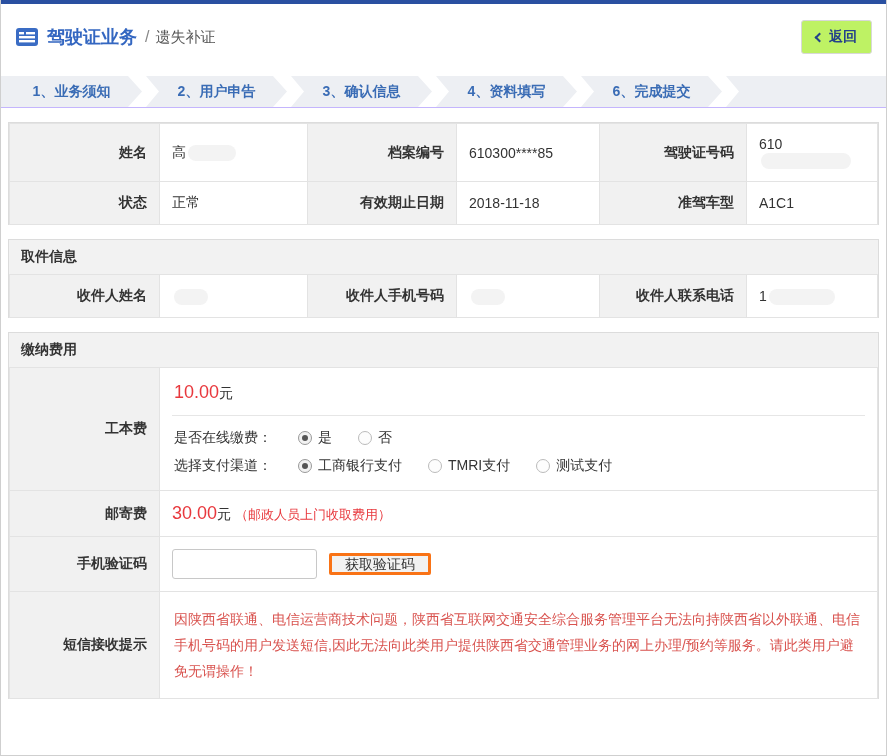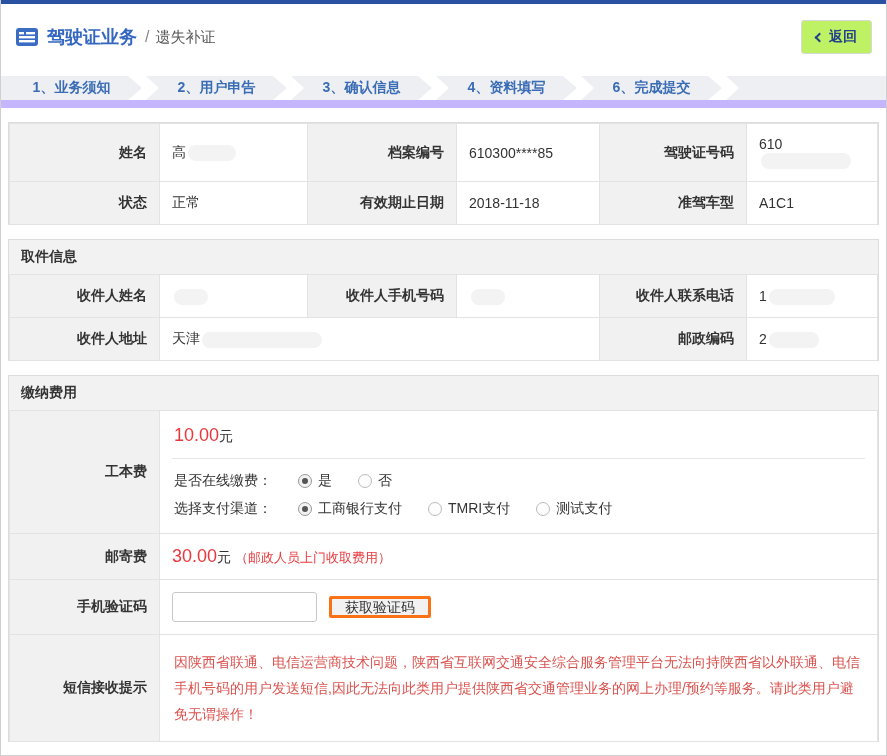--- a/index.html
+++ b/index.html
@@ -11,21 +11,21 @@
   .header { display:flex; align-items:center; padding:16px 14px 14px 14px; }
   .hd-icon { width:24px; height:20px; margin-right:8px; flex:0 0 auto; }
   .hd-title { font-size:18px; font-weight:bold; color:#3467c1; }
   .hd-sep { font-size:16px; color:#888; margin:0 6px 0 8px; }
   .hd-sub { font-size:15px; color:#555; }
   .spacer { flex:1; }
   .back-btn { display:inline-flex; align-items:center; gap:6px; background:#bef264; border:1px solid #d8d8d8; border-radius:3px; padding:7px 14px; font-size:14px; font-weight:bold; color:#24418a; cursor:pointer; }
   .chev { display:inline-block; width:7px; height:7px; border-left:2px solid #24418a; border-bottom:2px solid #24418a; transform:rotate(45deg); margin-top:1px; }
 
   
-  .steps { display:flex; margin-top:8px; height:32px; border-bottom:8px solid #c4b5fd; }
+  .steps { display:flex; margin-top:8px; height:32px; border-bottom:1px solid #c4b5fd; }
   .step { width:141px; background:#edeff3; color:#3a6cb5; font-size:14px; font-weight:bold; display:flex; align-items:center; justify-content:center; margin-right:4px; clip-path:polygon(0 0, calc(100% - 14px) 0, 100% 50%, calc(100% - 14px) 100%, 0 100%, 13px 50%); }
   .step.first { clip-path:polygon(0 0, calc(100% - 14px) 0, 100% 50%, calc(100% - 14px) 100%, 0 100%); }
   .step.active { background:#3a7cd8; color:#fff; }
   .step-fill { flex:1; background:#edeff3; clip-path:polygon(0 0, 100% 0, 100% 100%, 0 100%, 13px 50%); }
 
   
   .content { padding:0 7px; }
   .section { border:1px solid #dcdcdc; border-bottom:none; margin-top:14px; }
   .sec-head { background:#f2f2f2; padding:8px 12px; font-size:14px; font-weight:bold; color:#333; }
   table { width:100%; border-collapse:collapse; table-layout:fixed; }
@@ -139,26 +139,20 @@
           </colgroup>
         <tbody>
             <tr>
           <td class="lbl">收件人姓名</td>
           <td class="val"><span></span><span class="redact" style="width:34px"></span></td>
           <td class="lbl">收件人手机号码</td>
           <td class="val"><span></span><span class="redact" style="width:34px"></span></td>
           <td class="lbl">收件人联系电话</td>
           <td class="val"><span>1</span><span class="redact" style="width:66px"></span></td>
         </tr>
-        <tr>
-          <td class="lbl">收件人地址</td>
-          <td class="val" colspan="3"><span>天津</span><span class="redact" style="width:120px"></span></td>
-          <td class="lbl">邮政编码</td>
-          <td class="val"><span>2</span><span class="redact" style="width:50px"></span></td>
-        </tr>
       </tbody>
         </table>
     </div>
 
     <div class="section">
       <div class="sec-head">缴纳费用</div>
       <table>
         <colgroup>
             <col style="width:150px">
             <col>

